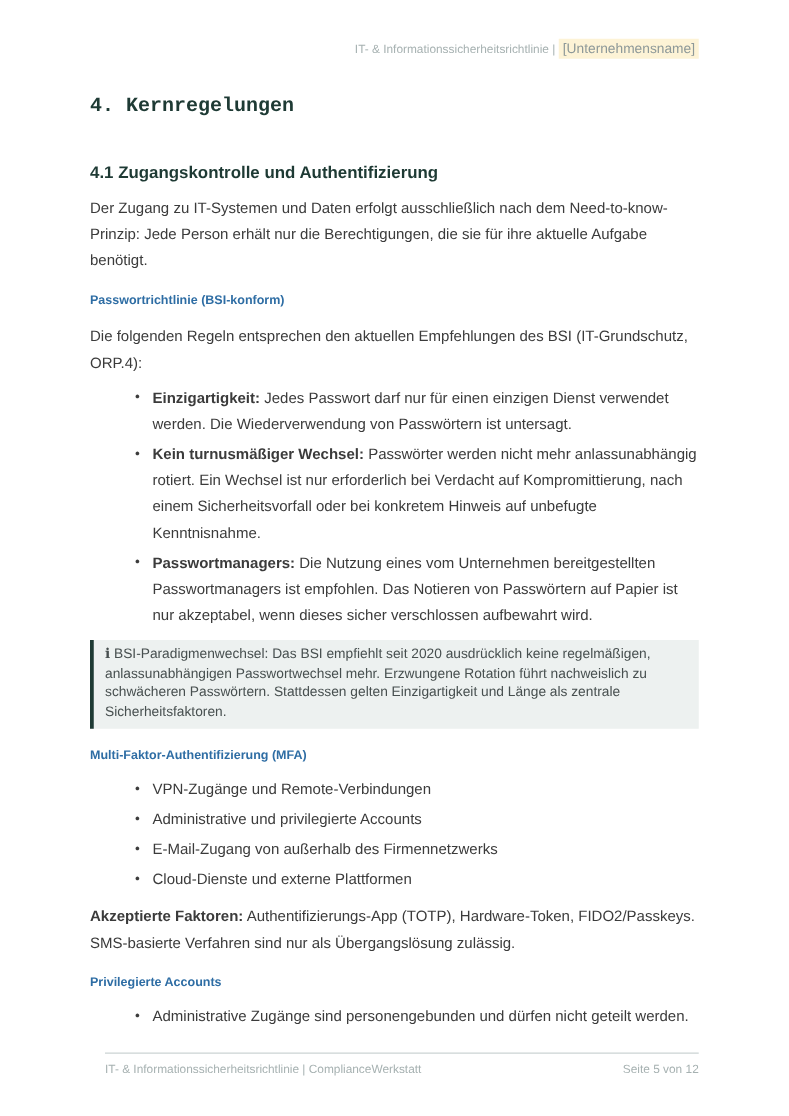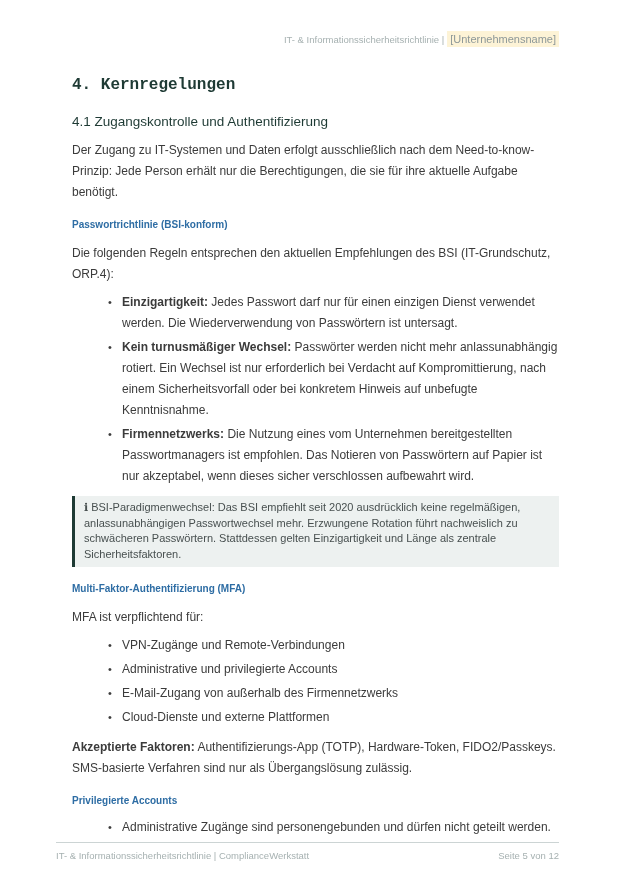--- a/index.html
+++ b/index.html
@@ -38,23 +38,23 @@
     font-size: 16px;
     line-height: 22px;
     font-weight: bold;
     color: #1e3a34;
     margin: 27px 0 0 0;
     font-family: Liberation Mono, monospace;
   }
   h2 {
     font-size: 13.5px;
     line-height: 19px;
-    font-weight: normal;
+    font-weight: bold;
     color: #1e3a34;
-    margin: 16px 0 0 0;
+    margin: 32px 0 0 0;
   }
   h3 {
     font-size: 10px;
     line-height: 18px;
     font-weight: bold;
     color: #2e6da4;
     margin: 13px 0 0 0;
   }
   p { margin: 9px 0 0 0; }
   .b { font-weight: bold; }
@@ -76,21 +76,21 @@
     border-left: 3px solid #1e3a34;
     padding: 4px 10px 5px 9px;
     font-size: 11px;
     line-height: 15.5px;
     color: #474f4f;
   }
   .note .note-icon { font-weight: bold; margin-right: 3px; }
   
   .doc-footer {
     position: absolute;
-    left: 56px;
+    left: 84px;
     right: 72px;
     top: 842px;
     border-top: 1px solid #ccd4d4;
     padding-top: 6px;
     display: flex;
     justify-content: space-between;
     font-size: 9.5px;
     line-height: 13px;
     color: #a6b1b1;
   }
@@ -116,31 +116,30 @@
   <ul>
     <li>
       <span class="b">Einzigartigkeit:</span>
       <span>Jedes Passwort darf nur für einen einzigen Dienst verwendet werden. Die Wiederverwendung von Passwörtern ist untersagt.</span>
     </li>
     <li>
       <span class="b">Kein turnusmäßiger Wechsel:</span>
       <span>Passwörter werden nicht mehr anlassunabhängig rotiert. Ein Wechsel ist nur erforderlich bei Verdacht auf Kompromittierung, nach einem Sicherheitsvorfall oder bei konkretem Hinweis auf unbefugte Kenntnisnahme.</span>
     </li>
     <li>
-      <span class="b">Firmennetzwerks:</span>
+      <span class="b">Passwortmanagers:</span>
       <span>Die Nutzung eines vom Unternehmen bereitgestellten Passwortmanagers ist empfohlen. Das Notieren von Passwörtern auf Papier ist nur akzeptabel, wenn dieses sicher verschlossen aufbewahrt wird.</span>
     </li>
   </ul>
 
   <div class="note">
     <span class="note-icon">ℹ</span><span>BSI-Paradigmenwechsel: Das BSI empfiehlt seit 2020 ausdrücklich keine regelmäßigen, anlassunabhängigen Passwortwechsel mehr. Erzwungene Rotation führt nachweislich zu schwächeren Passwörtern. Stattdessen gelten Einzigartigkeit und Länge als zentrale Sicherheitsfaktoren.</span>
   </div>
 
   <h3>Multi-Faktor-Authentifizierung (MFA)</h3>
-  <p>MFA ist verpflichtend für:</p>
 
   <ul>
     <li><span>VPN-Zugänge und Remote-Verbindungen</span></li>
     <li><span>Administrative und privilegierte Accounts</span></li>
     <li><span>E-Mail-Zugang von außerhalb des Firmennetzwerks</span></li>
     <li><span>Cloud-Dienste und externe Plattformen</span></li>
   </ul>
 
   <p>
     <span class="b">Akzeptierte Faktoren:</span>

